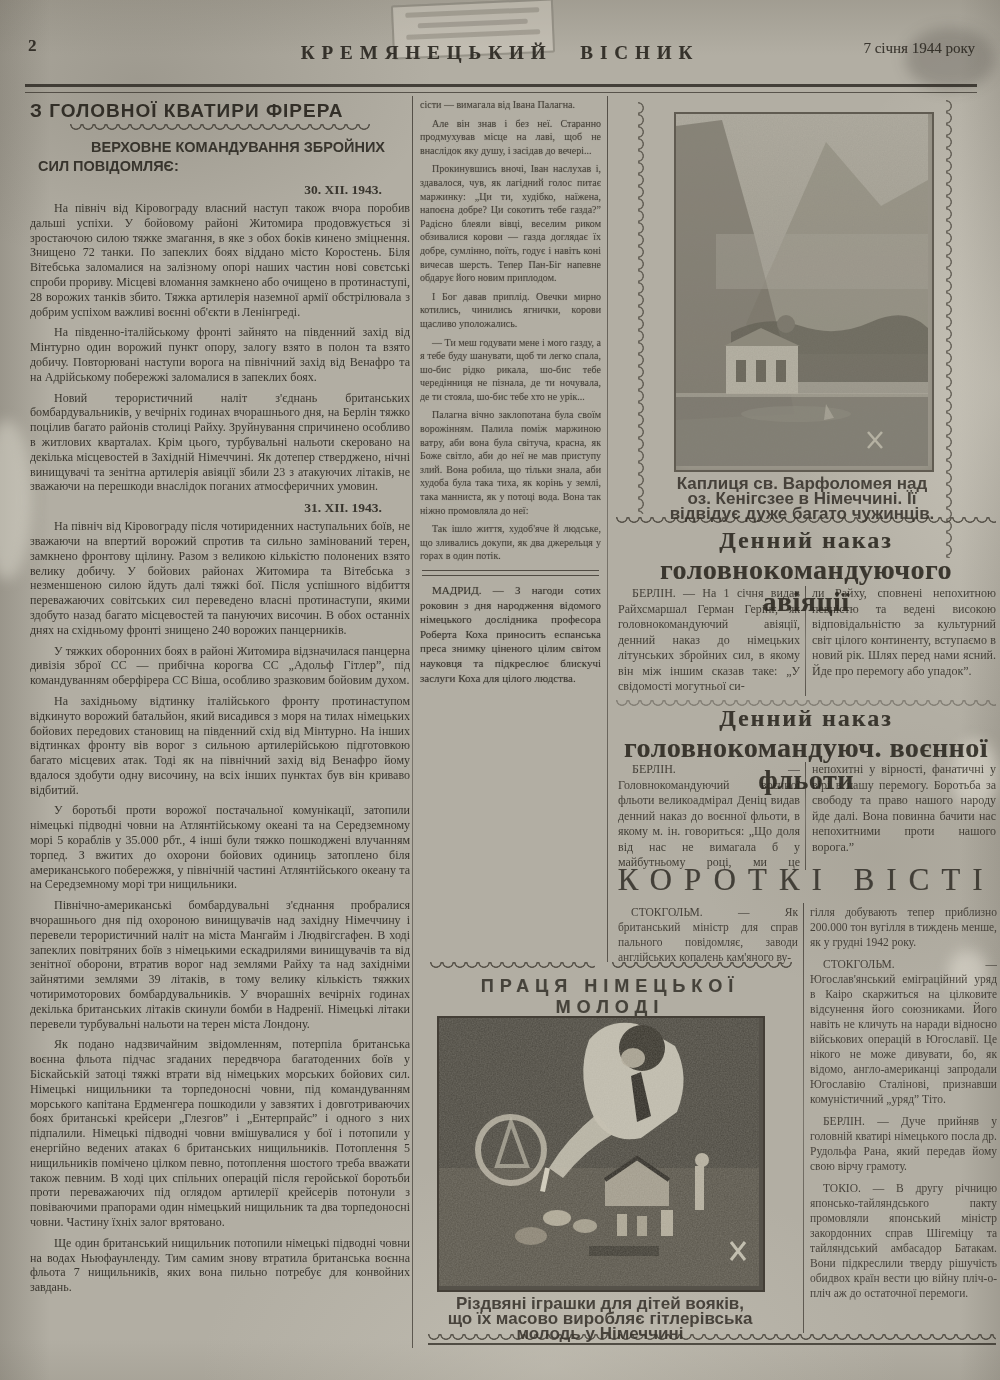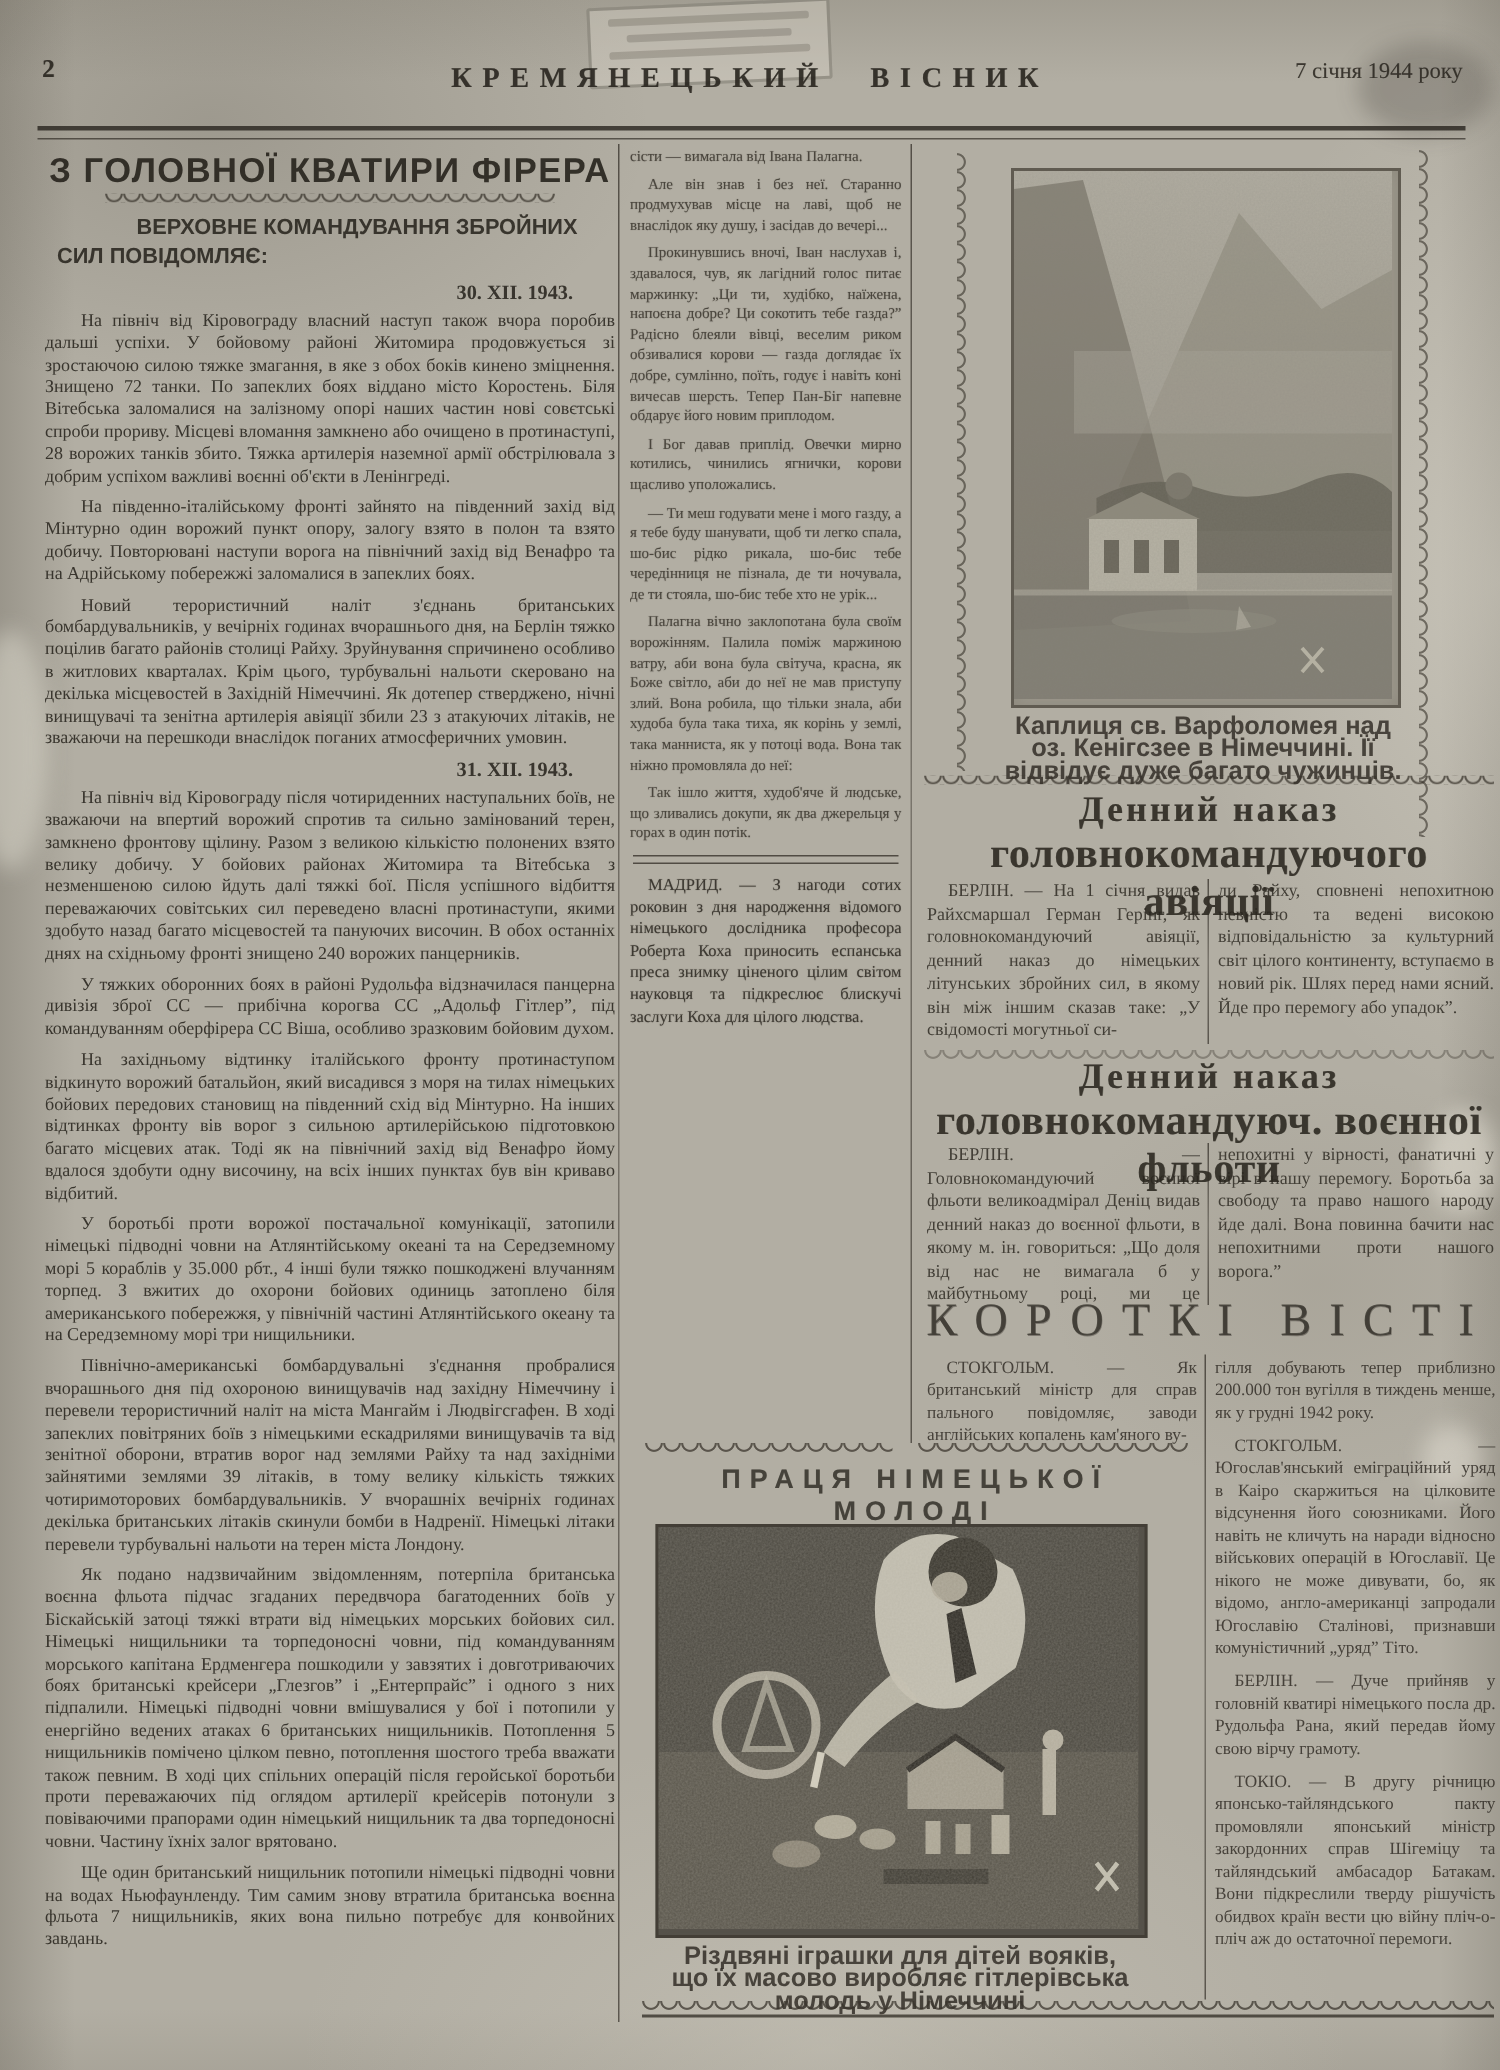--- a/index.html
+++ b/index.html
@@ -21,21 +21,21 @@
   .wavy-h{height:6px;background-image:radial-gradient(circle at 6px 0px, rgba(0,0,0,0) 4.2px, rgba(55,50,42,.72) 4.8px, rgba(55,50,42,.72) 5.6px, rgba(0,0,0,0) 6.2px);background-size:12px 6px;background-repeat:repeat-x;}
   .wavy-v{width:6px;background-image:radial-gradient(circle at 0px 6px, rgba(0,0,0,0) 4.2px, rgba(55,50,42,.6) 4.8px, rgba(55,50,42,.6) 5.6px, rgba(0,0,0,0) 6.2px);background-size:6px 12px;background-repeat:repeat-y;}
   .hr-double{height:4px;border-top:1px solid rgba(55,50,42,.8);border-bottom:1px solid rgba(55,50,42,.8);margin:7px 2px;}
   .solid-rule{height:2px;background:rgba(45,41,34,.75);}
   
   .pagenum{font-size:17px;font-weight:bold;color:rgba(40,36,30,.85);}
   .masthead{font-size:19px;font-weight:bold;letter-spacing:7px;word-spacing:16px;text-align:center;color:rgba(40,36,30,.85);}
   .issuedate{font-size:15px;text-align:right;color:rgba(40,36,30,.8);}
   
   .leftcol{width:380px;color:rgba(40,36,30,.88);}
-  .l-headline{font-family:"Liberation Sans",sans-serif;font-weight:bold;font-size:23px;letter-spacing:1px;text-align:center;color:rgba(38,34,28,.9);}
+  .l-headline{font-family:"Liberation Sans",sans-serif;font-weight:bold;font-size:19px;letter-spacing:1px;text-align:left;color:rgba(38,34,28,.9);}
   .l-subhead{font-family:"Liberation Sans",sans-serif;font-weight:bold;font-size:14.5px;line-height:19px;margin-top:8px;}
   .l-subhead .c{text-align:center;padding-left:36px;}
   .l-subhead .l{text-align:left;padding-left:8px;}
   .secdate{font-size:13.5px;font-weight:bold;text-align:right;padding-right:28px;margin:6px 0 3px;}
   .leftcol p{margin:0 0 6px;font-size:12px;line-height:14.8px;text-align:justify;text-indent:24px;}
   
   .midcol{width:181px;color:rgba(48,44,36,.66);}
   .midcol p{margin:0 0 5px;font-size:10px;line-height:13.6px;text-align:justify;text-indent:12px;text-shadow:0 0 0.7px rgba(48,44,36,.5);}
   .midcol p.noindent{text-indent:0;}
   
@@ -85,21 +85,21 @@
     <div class="l-subhead">
       <div class="c">ВЕРХОВНЕ  КОМАНДУВАННЯ  ЗБРОЙНИХ</div>
       <div class="l">СИЛ ПОВІДОМЛЯЄ:</div>
     </div>
     <div class="secdate">30. XII. 1943.</div>
     <p>На північ від Кіровограду власний наступ також вчора поробив дальші успіхи. У бойовому районі Житомира продовжується зі зростаючою силою тяжке змагання, в яке з обох боків кинено зміцнення. Знищено 72 танки. По запеклих боях віддано місто Коростень. Біля Вітебська заломалися на залізному опорі наших частин нові совєтські спроби прориву. Місцеві вломання замкнено або очищено в протинаступі, 28 ворожих танків збито. Тяжка артилерія наземної армії обстрілювала з добрим успіхом важливі воєнні об'єкти в Ленінгреді.</p>
     <p>На південно-італійському фронті зайнято на південний захід від Мінтурно один ворожий пункт опору, залогу взято в полон та взято добичу. Повторювані наступи ворога на північний захід від Венафро та на Адрійському побережжі заломалися в запеклих боях.</p>
     <p>Новий терористичний наліт з'єднань британських бомбардувальників, у вечірніх годинах вчорашнього дня, на Берлін тяжко поцілив багато районів столиці Райху. Зруйнування спричинено особливо в житлових кварталах. Крім цього, турбувальні нальоти скеровано на декілька місцевостей в Західній Німеччині. Як дотепер стверджено, нічні винищувачі та зенітна артилерія авіяції збили 23 з атакуючих літаків, не зважаючи на перешкоди внаслідок поганих атмосферичних умовин.</p>
     <div class="secdate">31. XII. 1943.</div>
     <p>На північ від Кіровограду після чотириденних наступальних боїв, не зважаючи на впертий ворожий спротив та сильно замінований терен, замкнено фронтову щілину. Разом з великою кількістю полонених взято велику добичу. У бойових районах Житомира та Вітебська з незменшеною силою йдуть далі тяжкі бої. Після успішного відбиття переважаючих совітських сил переведено власні протинаступи, якими здобуто назад багато місцевостей та пануючих височин. В обох останніх днях на східньому фронті знищено 240 ворожих панцерників.</p>
-    <p>У тяжких оборонних боях в районі Рудольфа відзначилася панцерна дивізія зброї СС — прибічна корогва СС „Адольф Гітлер”, під командуванням оберфірера СС Віша, особливо зразковим бойовим духом.</p>
+    <p>У тяжких оборонних боях в районі Житомира відзначилася панцерна дивізія зброї СС — прибічна корогва СС „Адольф Гітлер”, під командуванням оберфірера СС Віша, особливо зразковим бойовим духом.</p>
     <p>На західньому відтинку італійського фронту протинаступом відкинуто ворожий батальйон, який висадився з моря на тилах німецьких бойових передових становищ на південний схід від Мінтурно. На інших відтинках фронту вів ворог з сильною артилерійською підготовкою багато місцевих атак. Тоді як на північний захід від Венафро йому вдалося здобути одну височину, на всіх інших пунктах був він криваво відбитий.</p>
     <p>У боротьбі проти ворожої постачальної комунікації, затопили німецькі підводні човни на Атлянтійському океані та на Середземному морі 5 кораблів у 35.000 рбт., 4 інші були тяжко пошкоджені влучанням торпед. З вжитих до охорони бойових одиниць затоплено біля американського побережжя, у північній частині Атлянтійського океану та на Середземному морі три нищильники.</p>
     <p>Північно-американські бомбардувальні з'єднання пробралися вчорашнього дня під охороною винищувачів над західну Німеччину і перевели терористичний наліт на міста Мангайм і Людвігсгафен. В ході запеклих повітряних боїв з німецькими ескадрилями винищувачів та від зенітної оборони, втратив ворог над землями Райху та над західніми зайнятими землями 39 літаків, в тому велику кількість тяжких чотиримоторових бомбардувальників. У вчорашніх вечірніх годинах декілька британських літаків скинули бомби в Надренії. Німецькі літаки перевели турбувальні нальоти на терен міста Лондону.</p>
     <p>Як подано надзвичайним звідомленням, потерпіла британська воєнна фльота підчас згаданих передвчора багатоденних боїв у Біскайській затоці тяжкі втрати від німецьких морських бойових сил. Німецькі нищильники та торпедоносні човни, під командуванням морського капітана Ердменгера пошкодили у завзятих і довготриваючих боях британські крейсери „Глезгов” і „Ентерпрайс” і одного з них підпалили. Німецькі підводні човни вмішувалися у бої і потопили у енергійно ведених атаках 6 британських нищильників. Потоплення 5 нищильників помічено цілком певно, потоплення шостого треба вважати також певним. В ході цих спільних операцій після геройської боротьби проти переважаючих під оглядом артилерії крейсерів потонули з повіваючими прапорами один німецький нищильник та два торпедоносні човни. Частину їхніх залог врятовано.</p>
     <p>Ще один британський нищильник потопили німецькі підводні човни на водах Ньюфаунленду. Тим самим знову втратила британська воєнна фльота 7 нищильників, яких вона пильно потребує для конвойних завдань.</p>
   </div>
 
   <div class="abs vrule" style="left:412px;top:96px;height:1252px;"></div>
   <div class="abs vrule" style="left:607px;top:96px;height:866px;"></div>
 

